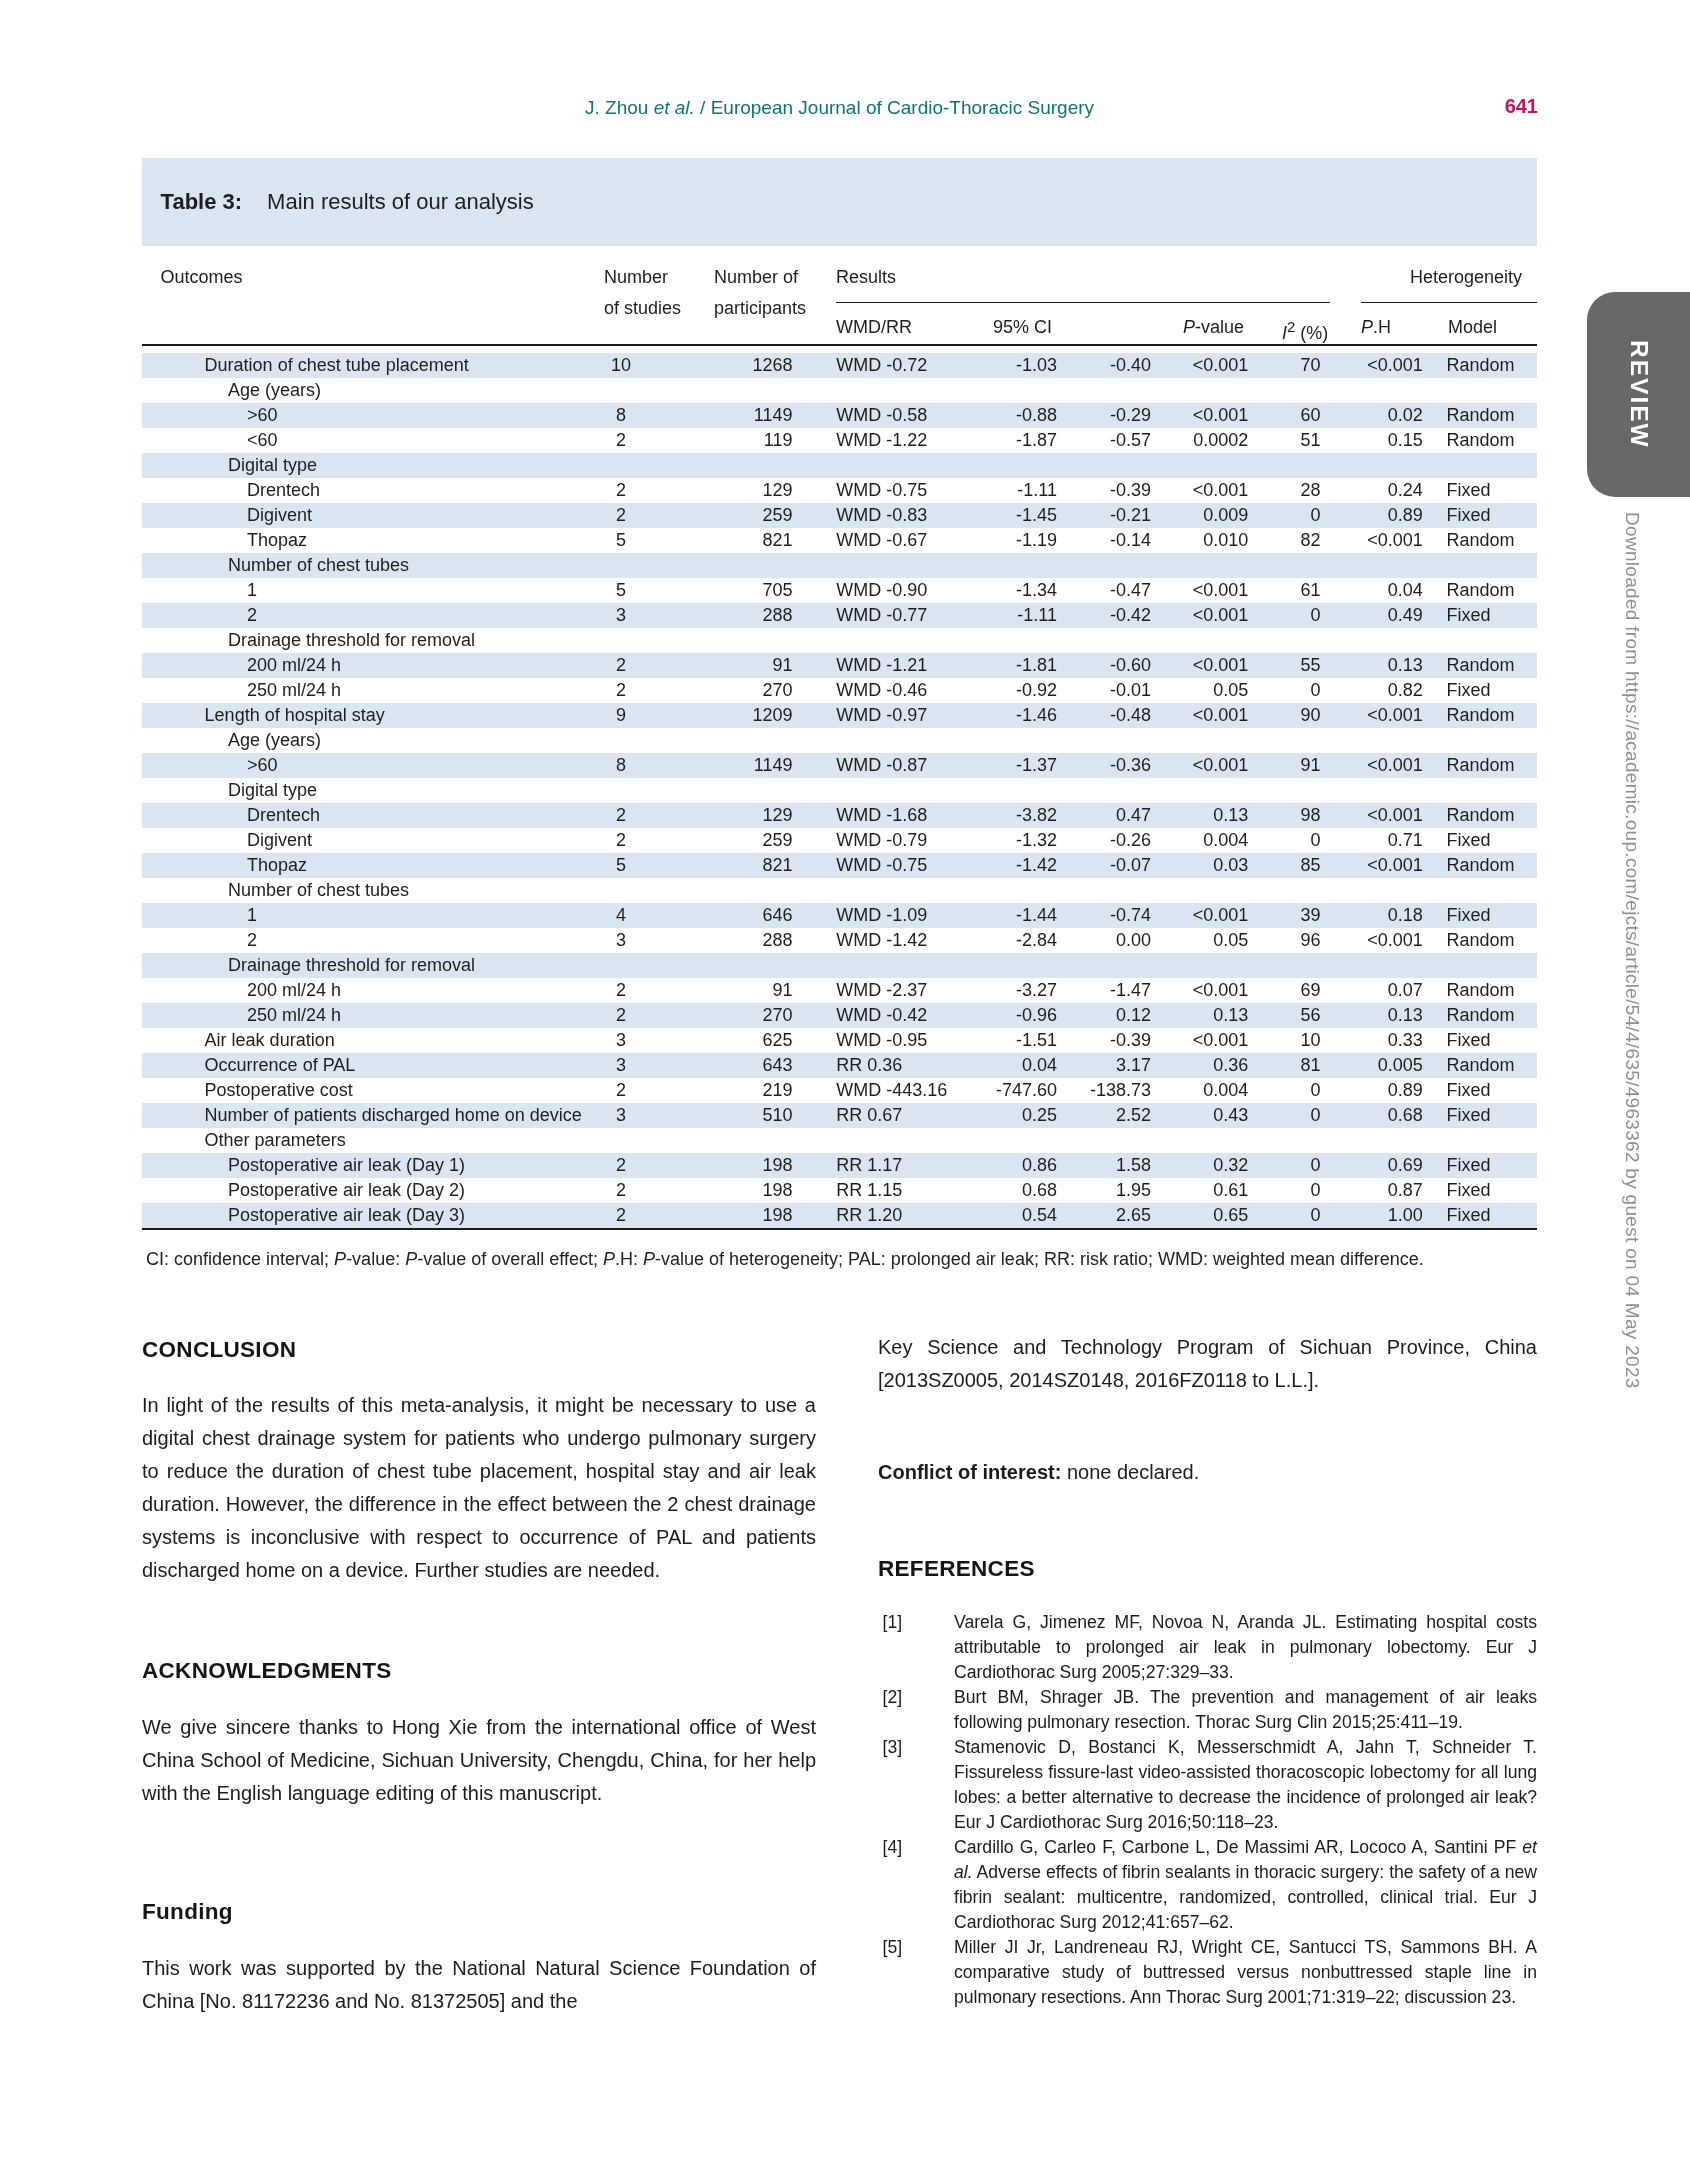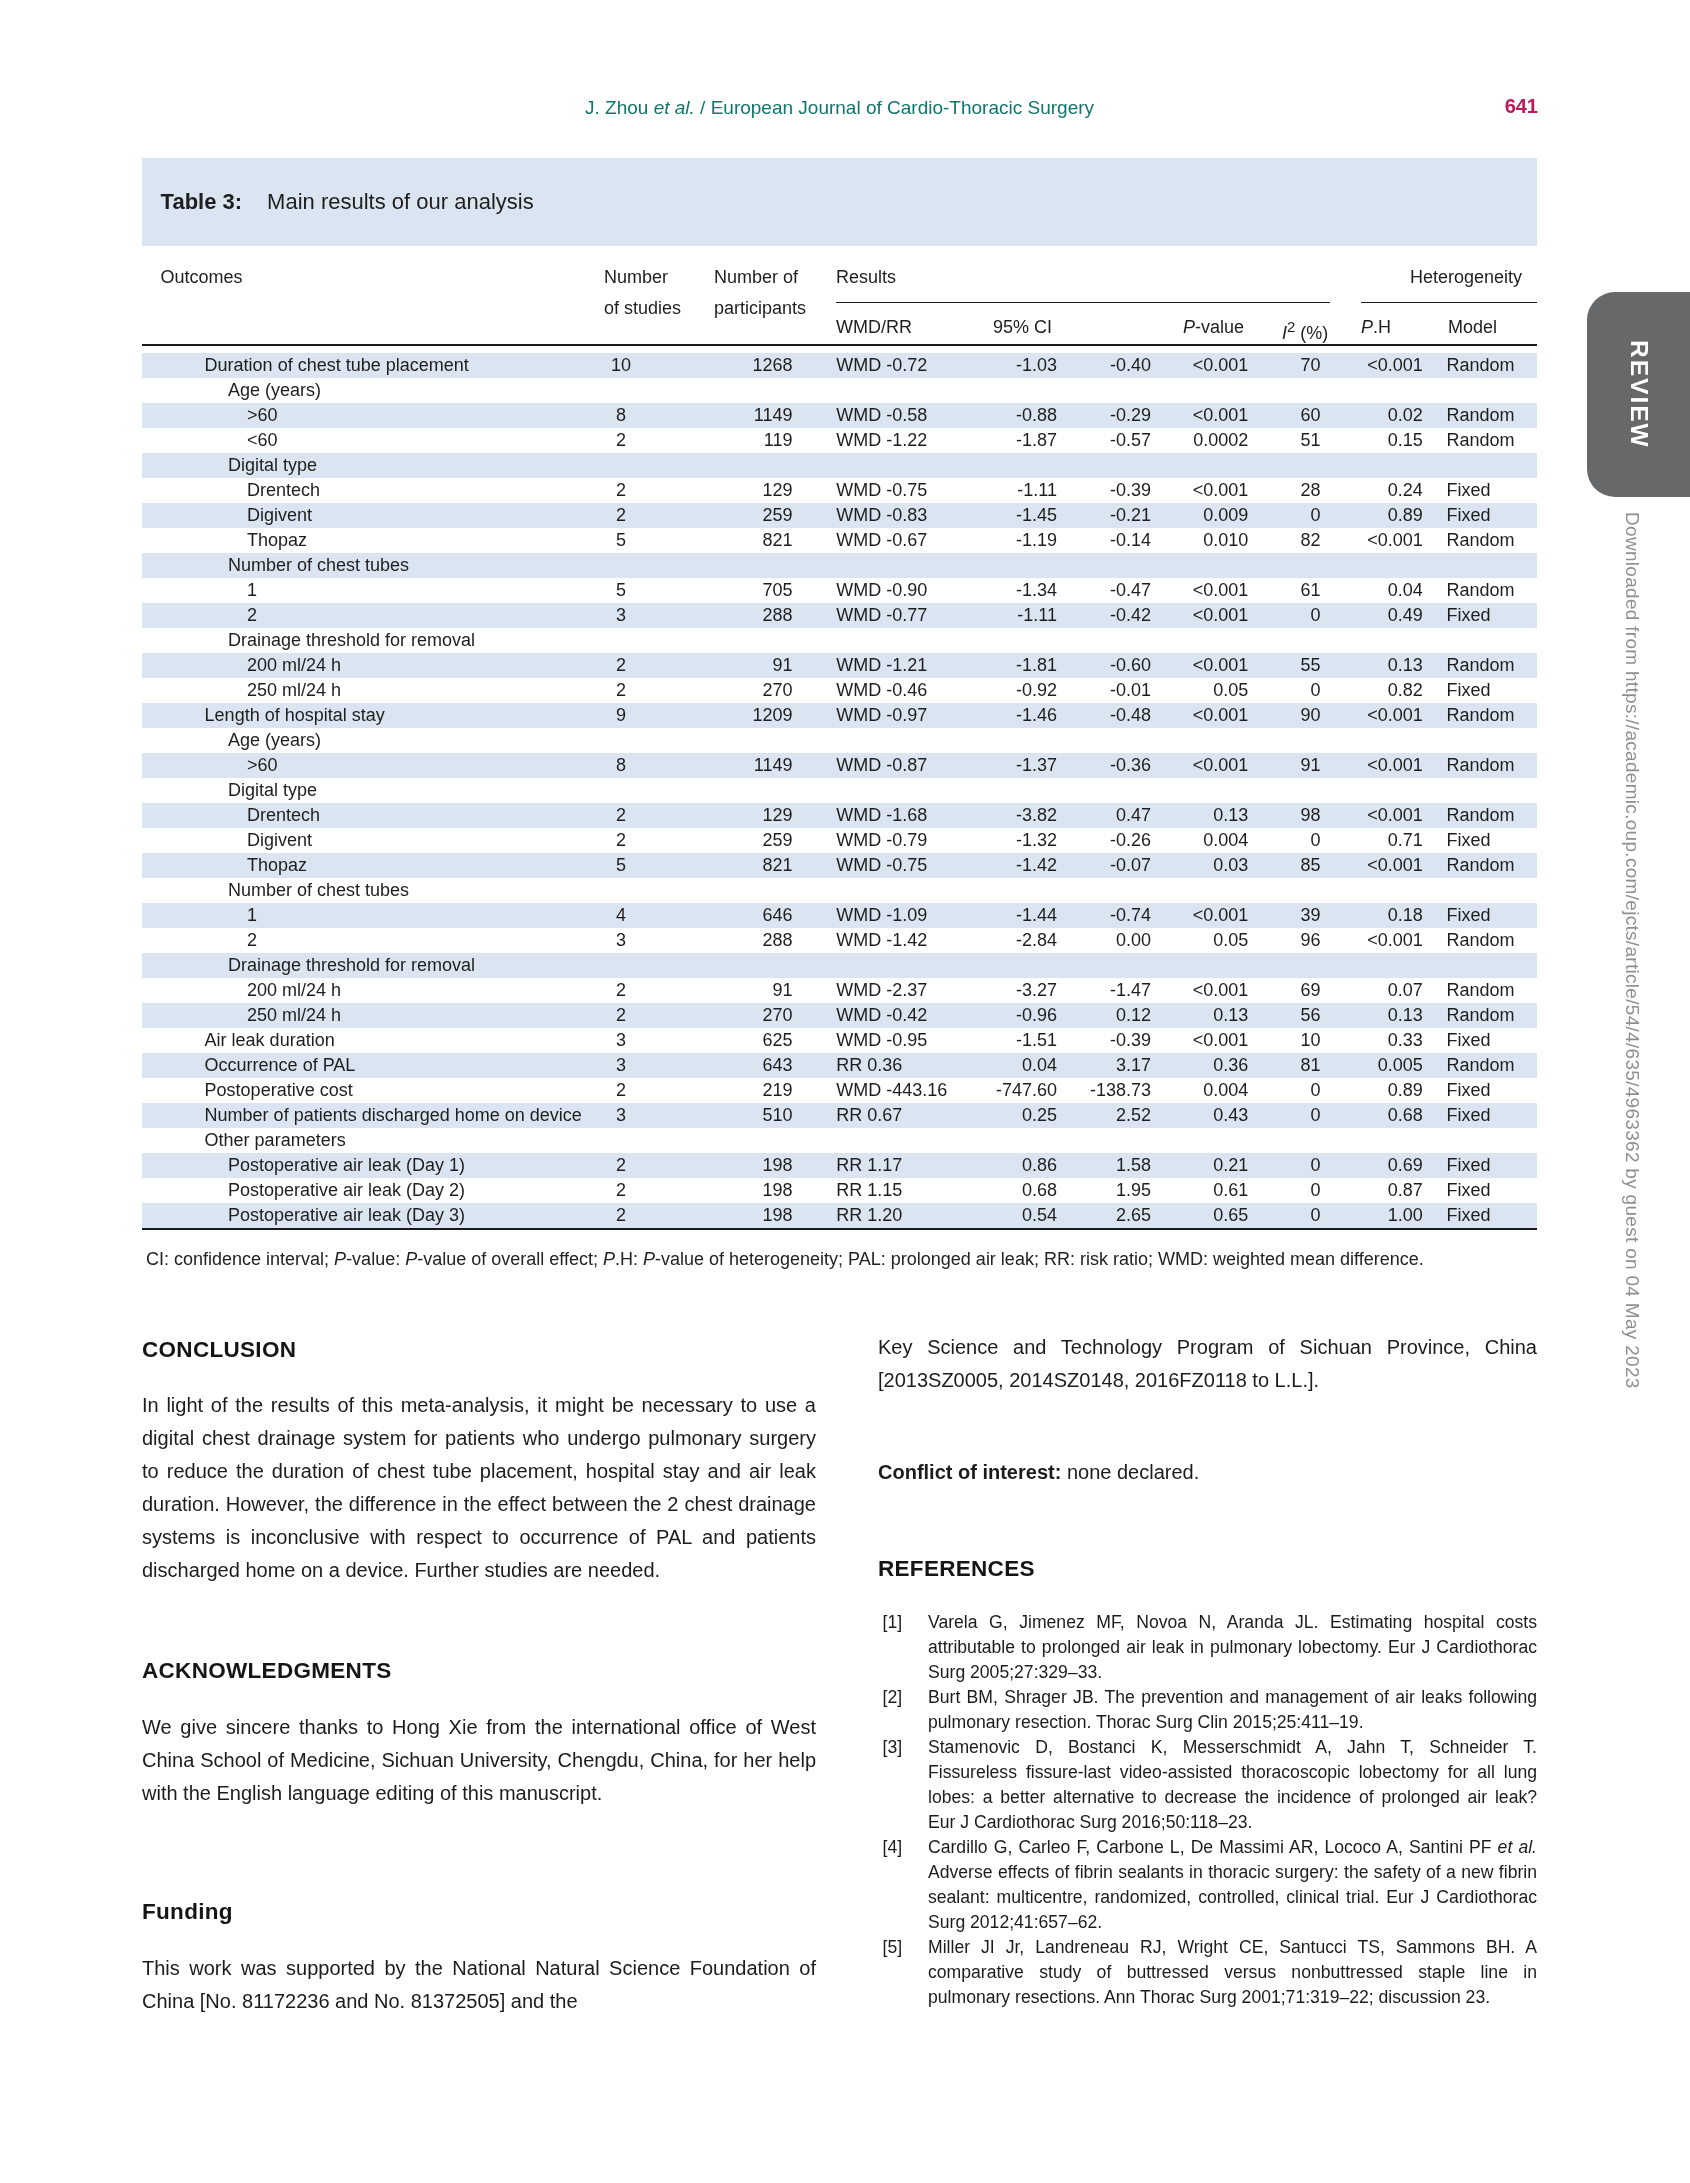--- a/index.html
+++ b/index.html
@@ -74,21 +74,21 @@
   }
   .coi b { font-weight:bold; }
 
   .refs {
     position:absolute; left:878px; top:1610px; width:659px;
     font-size:17.6px; line-height:25px; color:#1c1c1c;
     list-style:none;
   }
   .ref-item { display:flex; }
   .ref-num { flex:0 0 50px; padding-left:4.6px; }
-  .ref-text { flex:1 1 auto; text-align:justify; }
+  .ref-text { flex:1 1 auto; text-align:justify;margin-left:26px; }
 
   
   .review-tab {
     position:absolute; left:1587px; top:292px; width:103px; height:205px;
     background:#666869; border-radius:28px 0 0 28px;
     display:flex; align-items:center; justify-content:center;
   }
   .review-tab span {
     writing-mode:vertical-rl; color:#ffffff; font-weight:bold;
     font-size:24.5px; letter-spacing:2px;
@@ -436,21 +436,21 @@
         <div class="trow">
           <div class="tc c1">Other parameters</div>
         </div>
         <div class="trow striped">
           <div class="tc c1 ind1">Postoperative air leak (Day 1)</div>
           <div class="tc c2">2</div>
           <div class="tc c3">198</div>
           <div class="tc c4">RR 1.17</div>
           <div class="tc c5">0.86</div>
           <div class="tc c6">1.58</div>
-          <div class="tc c7">0.21</div>
+          <div class="tc c7">0.32</div>
           <div class="tc c8">0</div>
           <div class="tc c9">0.69</div>
           <div class="tc c10">Fixed</div>
         </div>
         <div class="trow">
           <div class="tc c1 ind1">Postoperative air leak (Day 2)</div>
           <div class="tc c2">2</div>
           <div class="tc c3">198</div>
           <div class="tc c4">RR 1.15</div>
           <div class="tc c5">0.68</div>

